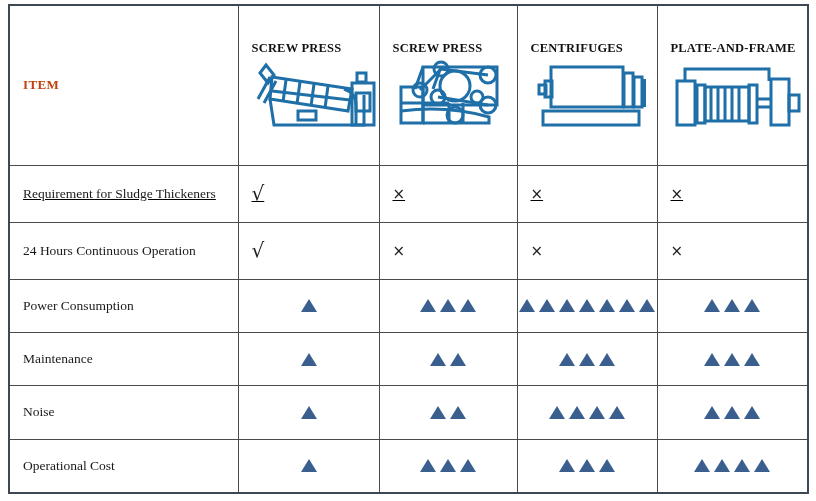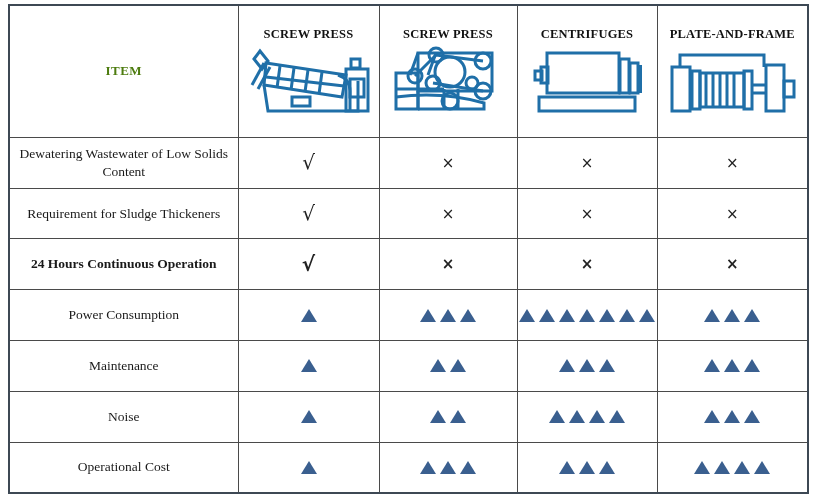--- a/index.html
+++ b/index.html
@@ -23,39 +23,38 @@
   }
   table.cmp {
     border-collapse: collapse;
     table-layout: fixed;
     width: 799px;
     height: 490px;
     border: 2px solid #3d4854;
   }
   table.cmp td {
     border: 1px solid #4a4a4a;
-    padding: 0;
-    text-align: center;
+    padding: 13px;
     vertical-align: middle;
     background: #ffffff;
   }
   col.c-item    { width: 229px; }
   col.c-screw   { width: 141px; }
   col.c-belt    { width: 138px; }
   col.c-centri  { width: 140px; }
   col.c-plate   { width: 151px; }
 
   
   tr.head td { height: 108px; }
   td.item-head {
     background: #c3d3ee;
     font-weight: bold;
     font-size: 13px;
     letter-spacing: .4px;
-    color: #4d7c0f;
+    color: #c2410c;
   }
   td.mach-head {
     background: #ffffff;
     padding-top: 2px;
   }
   .mach-title {
     font-weight: bold;
     font-size: 12.5px;
     color: #111111;
     letter-spacing: .2px;
@@ -194,35 +193,28 @@
               <rect x="34" y="28" width="44" height="34"></rect>
               <path d="M40 28 L40 62 M47 28 L47 62 M54 28 L54 62 M61 28 L61 62 M68 28 L68 62"></path>
               <rect x="78" y="26" width="8" height="38"></rect>
               <path d="M86 40 L100 40 M86 48 L100 48"></path>
               <rect x="100" y="20" width="18" height="46"></rect>
               <rect x="118" y="36" width="10" height="16"></rect>
             </g>
           </svg>
         </td>
       </tr>
-    <tr style="height: 42px;">
-          <td class="row-label">Dewatering Wastewater of Low Solids Content</td>
-          <td class="screw-cell"><span class="mark-check">√</span></td>
-          <td><span class="mark-cross">×</span></td>
-          <td><span class="mark-cross">×</span></td>
-          <td><span class="mark-cross">×</span></td>
-        </tr>
-        <tr style="height: 42px;">
+        <tr style="height: 42px; text-decoration: underline;">
           <td class="row-label">Requirement for Sludge Thickeners</td>
           <td class="screw-cell"><span class="mark-check">√</span></td>
           <td><span class="mark-cross">×</span></td>
           <td><span class="mark-cross">×</span></td>
           <td><span class="mark-cross">×</span></td>
         </tr>
-        <tr style="height: 42px; font-weight: bold;">
+        <tr style="height: 42px;">
           <td class="row-label">24 Hours Continuous Operation</td>
           <td class="screw-cell"><span class="mark-check">√</span></td>
           <td><span class="mark-cross">×</span></td>
           <td><span class="mark-cross">×</span></td>
           <td><span class="mark-cross">×</span></td>
         </tr>
         <tr style="height: 42px; font-family: Liberation Serif, serif;">
           <td class="row-label">Power Consumption</td>
           <td class="screw-cell">
             <div class="tri-group">

